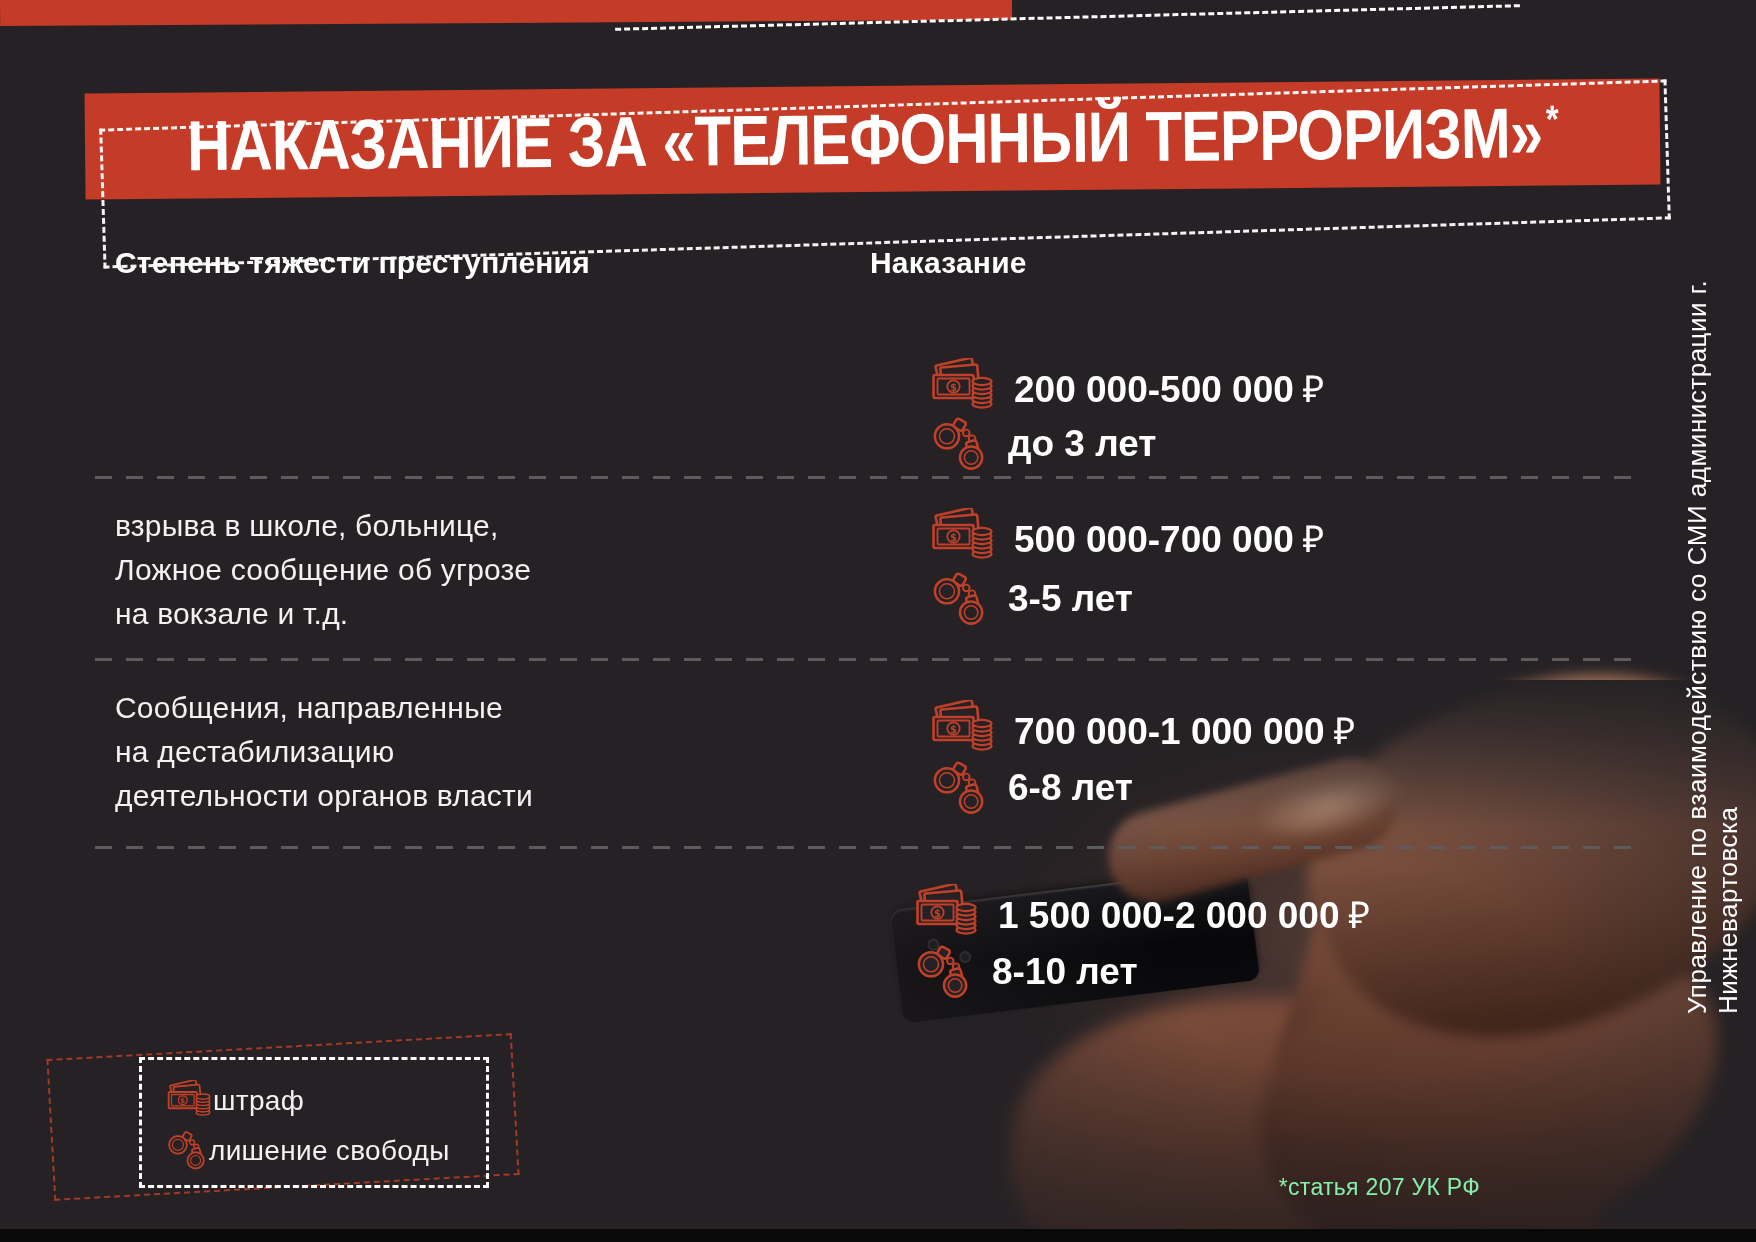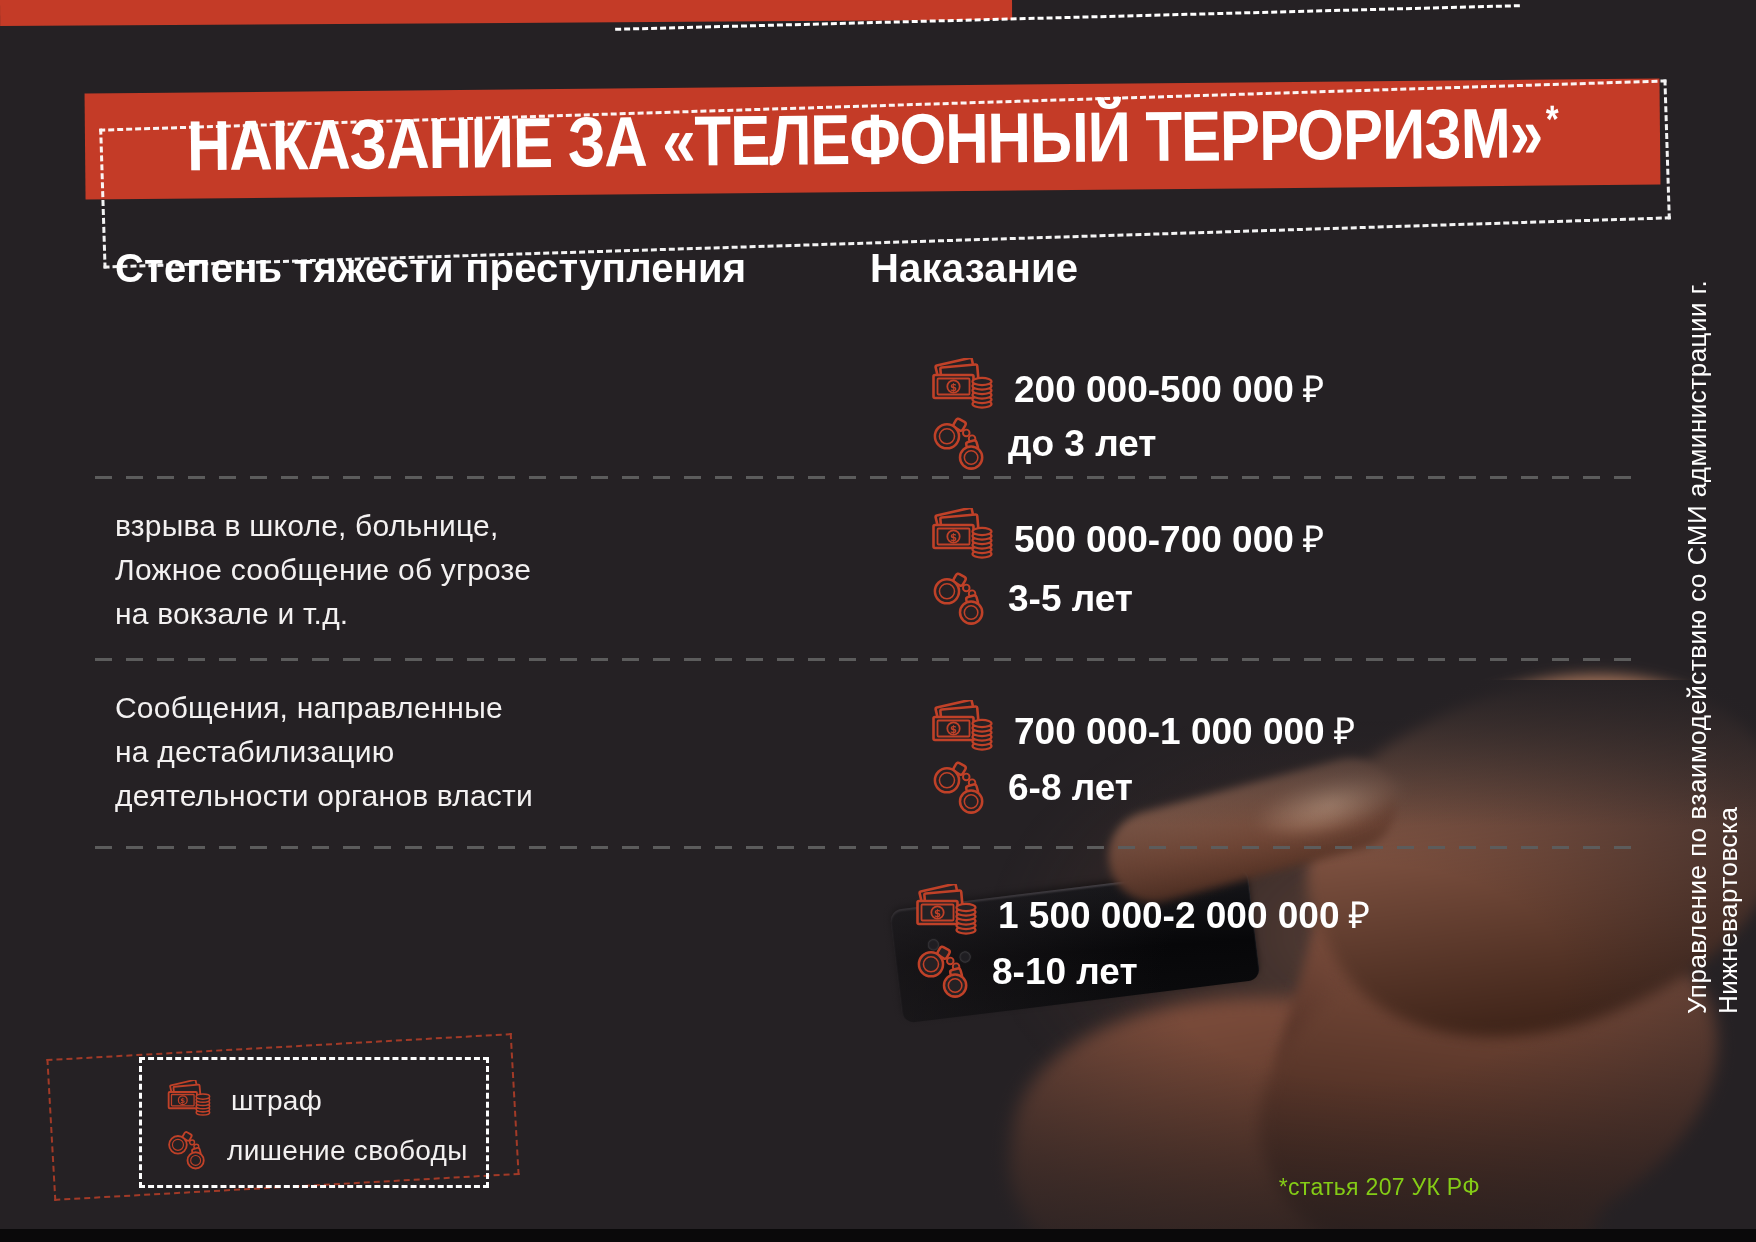--- a/index.html
+++ b/index.html
@@ -56,21 +56,21 @@
   
   .banner{position:absolute;left:85px;top:86px;width:1575px;height:106px;background:var(--red);
     transform:rotate(-0.55deg);z-index:2;display:flex;align-items:center;justify-content:center;}
   .banner-inner{transform:scaleY(1.18);white-space:nowrap;color:#fff;font-weight:bold;
     font-size:60px;letter-spacing:-1px;font-family:"Liberation Sans",sans-serif;}
   .banner-inner .star{font-size:0.55em;vertical-align:super;margin-left:4px;}
   .banner-frame{position:absolute;left:101px;top:104px;width:1568px;height:140px;
     border:3px dashed rgba(255,255,255,.95);transform:rotate(-1.8deg);z-index:2;}
 
   
-  .col-head{position:absolute;top:246px;font-size:40px;font-weight:bold;color:#fff;z-index:2;
+  .col-head{position:absolute;top:246px;font-size:30px;font-weight:bold;color:#fff;z-index:2;
     letter-spacing:.2px;}
   .col-head.sev{left:115px;} .col-head.pun{left:870px;}
 
   .severity{position:absolute;left:115px;z-index:2;font-size:30px;line-height:44px;
     color:#f3f1f1;letter-spacing:.2px;font-weight:400;}
   .severity span{display:block;}
 
   .p-line{position:absolute;height:60px;display:flex;align-items:center;gap:18px;z-index:2;}
   .ic{color:var(--icon-red);flex:none;}
   .ic.money{width:66px;height:58px;}
@@ -80,32 +80,32 @@
   .rub{font-weight:400;margin-left:9px;}
 
   .divider{position:absolute;left:95px;width:1550px;height:3px;z-index:2;
     background:repeating-linear-gradient(90deg,var(--divider) 0 17px,transparent 17px 31px);}
 
   
   .legend-red{position:absolute;left:50px;top:1046px;width:466px;height:142px;
     border:2px dashed #a23a27;transform:rotate(-3.2deg);z-index:2;}
   .legend-box{position:absolute;left:139px;top:1057px;width:350px;height:131px;
     border:3px dashed #fdfdfd;z-index:2;}
-  .legend-item{position:absolute;left:24px;display:flex;align-items:center;gap:18px;}
+  .legend-item{position:absolute;left:24px;display:flex;align-items:center;}
   .legend-item.first{top:20px;} .legend-item.second{top:70px;}
   .legend-item .ic.money{width:47px;height:41px;}
   .legend-item .ic.cuffs{width:43px;height:41px;}
   .legend-label{font-size:28px;color:#f3f1f1;letter-spacing:.3px;}
 
   
   .credit{position:absolute;top:78px;right:12px;height:936px;z-index:3;
     writing-mode:vertical-rl;transform:rotate(180deg);
     font-size:26px;color:#fff;letter-spacing:.5px;display:flex;justify-content:flex-start;}
   .footnote{position:absolute;top:1174px;left:1150px;width:330px;text-align:right;
-    font-size:23px;color:#84cc16;z-index:3;letter-spacing:.3px;}
+    font-size:23px;color:#86efac;z-index:3;letter-spacing:.3px;}
   .bottom-strip{position:absolute;left:0;bottom:0;width:100%;height:13px;background:#0a090a;z-index:3;}
 </style>
 </head>
 <body>
 
 <div class="poster">
 
   <svg width="0" height="0" style="position:absolute" aria-hidden="true">
     <defs>
       <symbol id="icon-money" viewBox="0 0 66 58">

